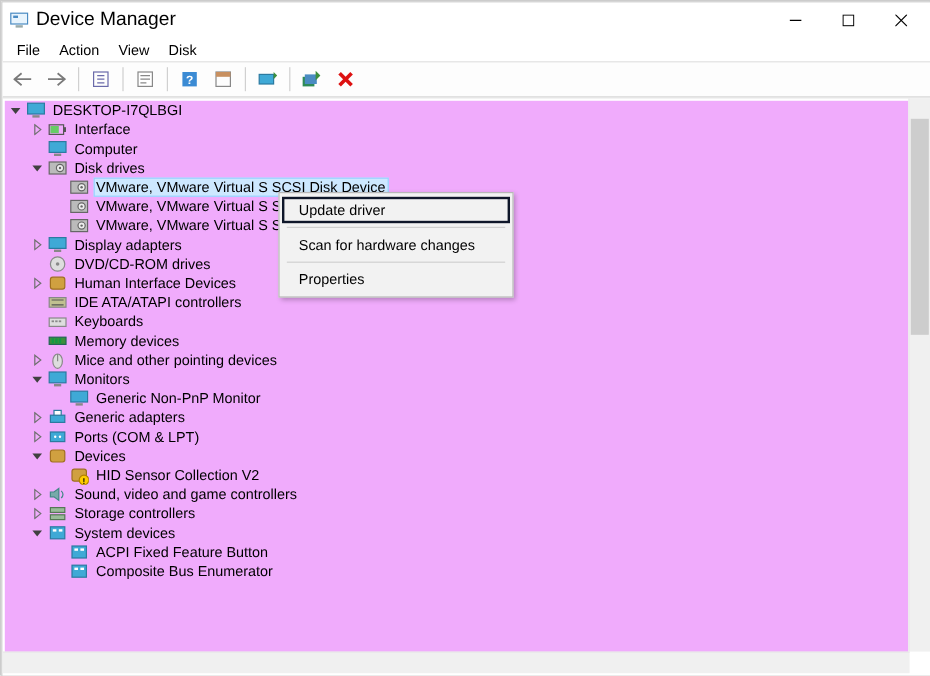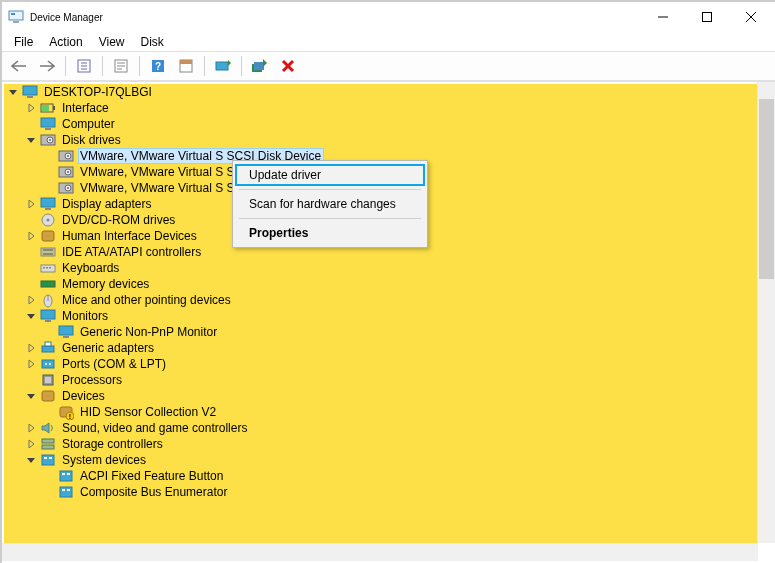--- a/index.html
+++ b/index.html
@@ -1,43 +1,43 @@
 <!DOCTYPE html>
 <html><head>
 <meta charset="utf-8">
 <style>
   html,body{margin:0;padding:0;font-family:"Segoe UI",Tahoma,sans-serif;font-size:12px;color:#000;background:#fff;width:775px;height:563px;overflow:hidden;box-sizing:border-box;border:1px solid #ccc}
   .titlebar{height:30px;display:flex;align-items:center;padding:0 2px 0 6px}
   .titlebar .app-icon{width:16px;height:16px;margin-right:6px}
-  .titlebar .title{flex:0 0 auto;font-size:10px}
+  .titlebar .title{flex:0 0 auto;font-size:16px}
   .titlebar .spacer{flex:1}
   .tbtn{width:44px;height:30px;display:flex;align-items:center;justify-content:center}
   .menubar{height:19px;display:flex;align-items:center;padding:0 4px;font-size:12px}
   .menubar span{padding:1px 8px}
   .toolbar{height:28px;border-top:1px solid #e1e1e1;border-bottom:1px solid #e1e1e1;background:#fdfdfd;display:flex;align-items:center;padding:0 4px;gap:2px}
   .toolbar .btn{width:24px;height:24px;display:flex;align-items:center;justify-content:center;border:1px solid transparent}
   .toolbar .sep{width:1px;height:20px;background:#d0d0d0;margin:0 3px}
   .tree-wrap{position:relative;height:479px;border-top:1px solid #e1e1e1}
-  .tree{position:absolute;left:2px;right:18px;top:2px;bottom:4px;overflow:hidden;background:#fde047}
+  .tree{position:absolute;left:2px;right:18px;top:2px;bottom:4px;overflow:hidden;background:#f0abfc}
   .vscroll{position:absolute;right:0;top:0;bottom:18px;width:17px;background:#f0f0f0;border-left:1px solid #e9e9e9}
   .vscroll::before{content:"";position:absolute;top:0;left:0;right:0;height:17px;background:#f0f0f0}
   .vscroll .thumb{position:absolute;top:17px;left:1px;right:1px;height:180px;background:#cdcdcd}
   .hscroll{position:absolute;left:0;right:17px;bottom:0;height:17px;background:#f0f0f0;border-top:1px solid #e9e9e9}
   .row{height:16px;display:flex;align-items:center;white-space:nowrap}
   .exp{width:14px;height:14px;display:flex;align-items:center;justify-content:center;color:#5a5a5a;font-size:10px}
   .exp.blank{visibility:hidden}
   .ico{width:16px;height:16px;margin:0 4px 0 2px;display:flex;align-items:center;justify-content:center}
   .lbl{padding:0 2px}
   .sel{background:#cde8ff;border:1px solid #99d1ff;padding:0 2px 0 1px;margin-left:0}
   .ind0{padding-left:2px}.ind1{padding-left:20px}.ind2{padding-left:38px}
   .ctx{position:absolute;left:230px;top:78px;width:190px;background:#f2f2f2;border:1px solid #b8b8b8;box-shadow:2px 2px 4px rgba(0,0,0,.25);padding:3px 2px;font-size:12px}
   .ctx .item{padding:4px 12px 4px 14px;position:relative}
-  .ctx .hl{border:2px solid #0ea5e9;padding:2px 10px 2px 12px}
+  .ctx .hl{border:2px solid #0f172a;padding:2px 10px 2px 12px}
   .ctx .sepline{height:1px;background:#d0d0d0;margin:3px 4px}
-  .ctx .bold{font-weight:700}
+  .ctx .bold{font-weight:400}
   
 </style>
 </head>
 <body>
 
 <div class="titlebar">
   <span class="app-icon">
     <svg viewBox="0 0 16 16" width="16" height="16">
         <rect x="1" y="2" width="14" height="9" fill="#e8f4fd" stroke="#4a8bc2"></rect>
         <rect x="3" y="4" width="4" height="2" fill="#4a8bc2"></rect>
@@ -356,30 +356,20 @@
           </svg>
         </span>
         <span class="ico">
           <svg viewBox="0 0 16 16" width="16" height="16">
             <rect x="2" y="4" width="12" height="8" fill="#3fa9d6" stroke="#2b7aa0"></rect>
             <circle cx="6" cy="8" r="1" fill="#fff"></circle>
             <circle cx="10" cy="8" r="1" fill="#fff"></circle>
           </svg>
         </span>
         <span class="lbl">Ports (COM &amp; LPT)</span>
-      </div>
-      <div class="row ind1">
-        <span class="exp blank"></span>
-        <span class="ico">
-          <svg viewBox="0 0 16 16" width="16" height="16">
-            <rect x="3" y="3" width="10" height="10" fill="#999" stroke="#555"></rect>
-            <rect x="5" y="5" width="6" height="6" fill="#ccc"></rect>
-          </svg>
-        </span>
-        <span class="lbl">Processors</span>
       </div>
       <div class="row ind1">
         <span class="exp">
           <svg width="10" height="10">
             <path d="M1 3 L9 3 L5 8 Z" fill="#404040"></path>
           </svg>
         </span>
         <span class="ico">
           <svg viewBox="0 0 16 16" width="16" height="16">
             <rect x="2" y="3" width="12" height="10" rx="2" fill="#d0a040" stroke="#a07020"></rect>

